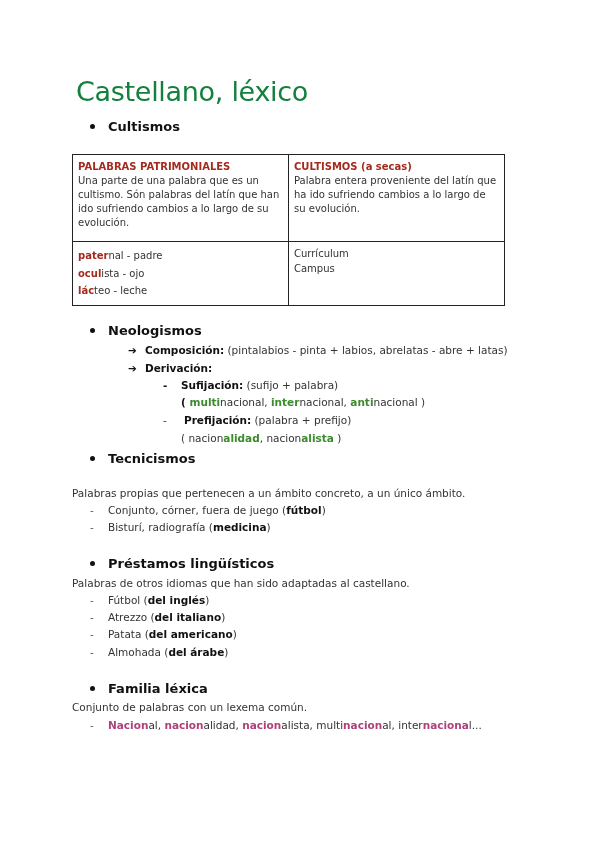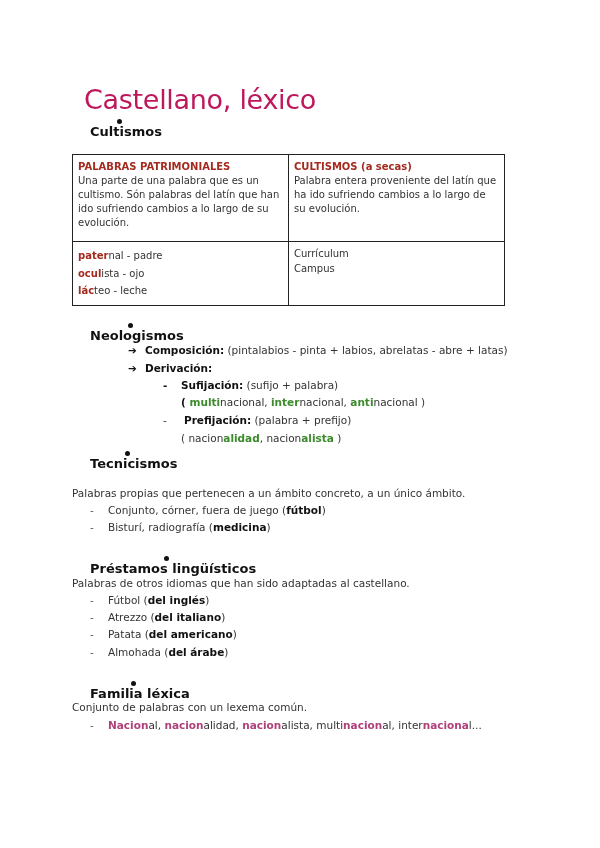--- a/index.html
+++ b/index.html
@@ -4,25 +4,25 @@
 <style>
   html, body { margin: 0; padding: 0; background: #ffffff; }
   body {
     width: 600px; height: 848px; position: relative; overflow: hidden;
     font-family: "DejaVu Sans", sans-serif; color: #222222;
   }
   .page { position: absolute; left: 0; top: 0; width: 600px; height: 848px; }
   .title {
     position: absolute; left: 72px; top: 72px;
     font-family: "DejaVu Sans", sans-serif; font-size: 27px; font-weight: normal;
-    color: #be185d; letter-spacing: -0.3px; margin: 12px;
+    color: #15803d; letter-spacing: -0.3px; margin: 4px;
   }
   .h2 {
     position: absolute; left: 90px; font-size: 13px; font-weight: bold; color: #111;
-    display: flex; align-items: center; margin: 0; flex-direction: column;
+    display: flex; align-items: center; margin: 0;
   }
   .h2 .bullet {
     display: inline-block; width: 5px; height: 5px; border-radius: 50%; background: #111;
     margin-right: 13px;
   }
   .body-text { position: absolute; left: 72px; font-size: 10.5px; color: #333; }
   .dash-item { position: absolute; left: 90px; font-size: 10.5px; color: #333; display: flex; }
   .dash-item .dash { width: 18px; color: #555; }
   .b { font-weight: bold; color: #111; }
   .red { color: #a52a1e; font-weight: bold; }

